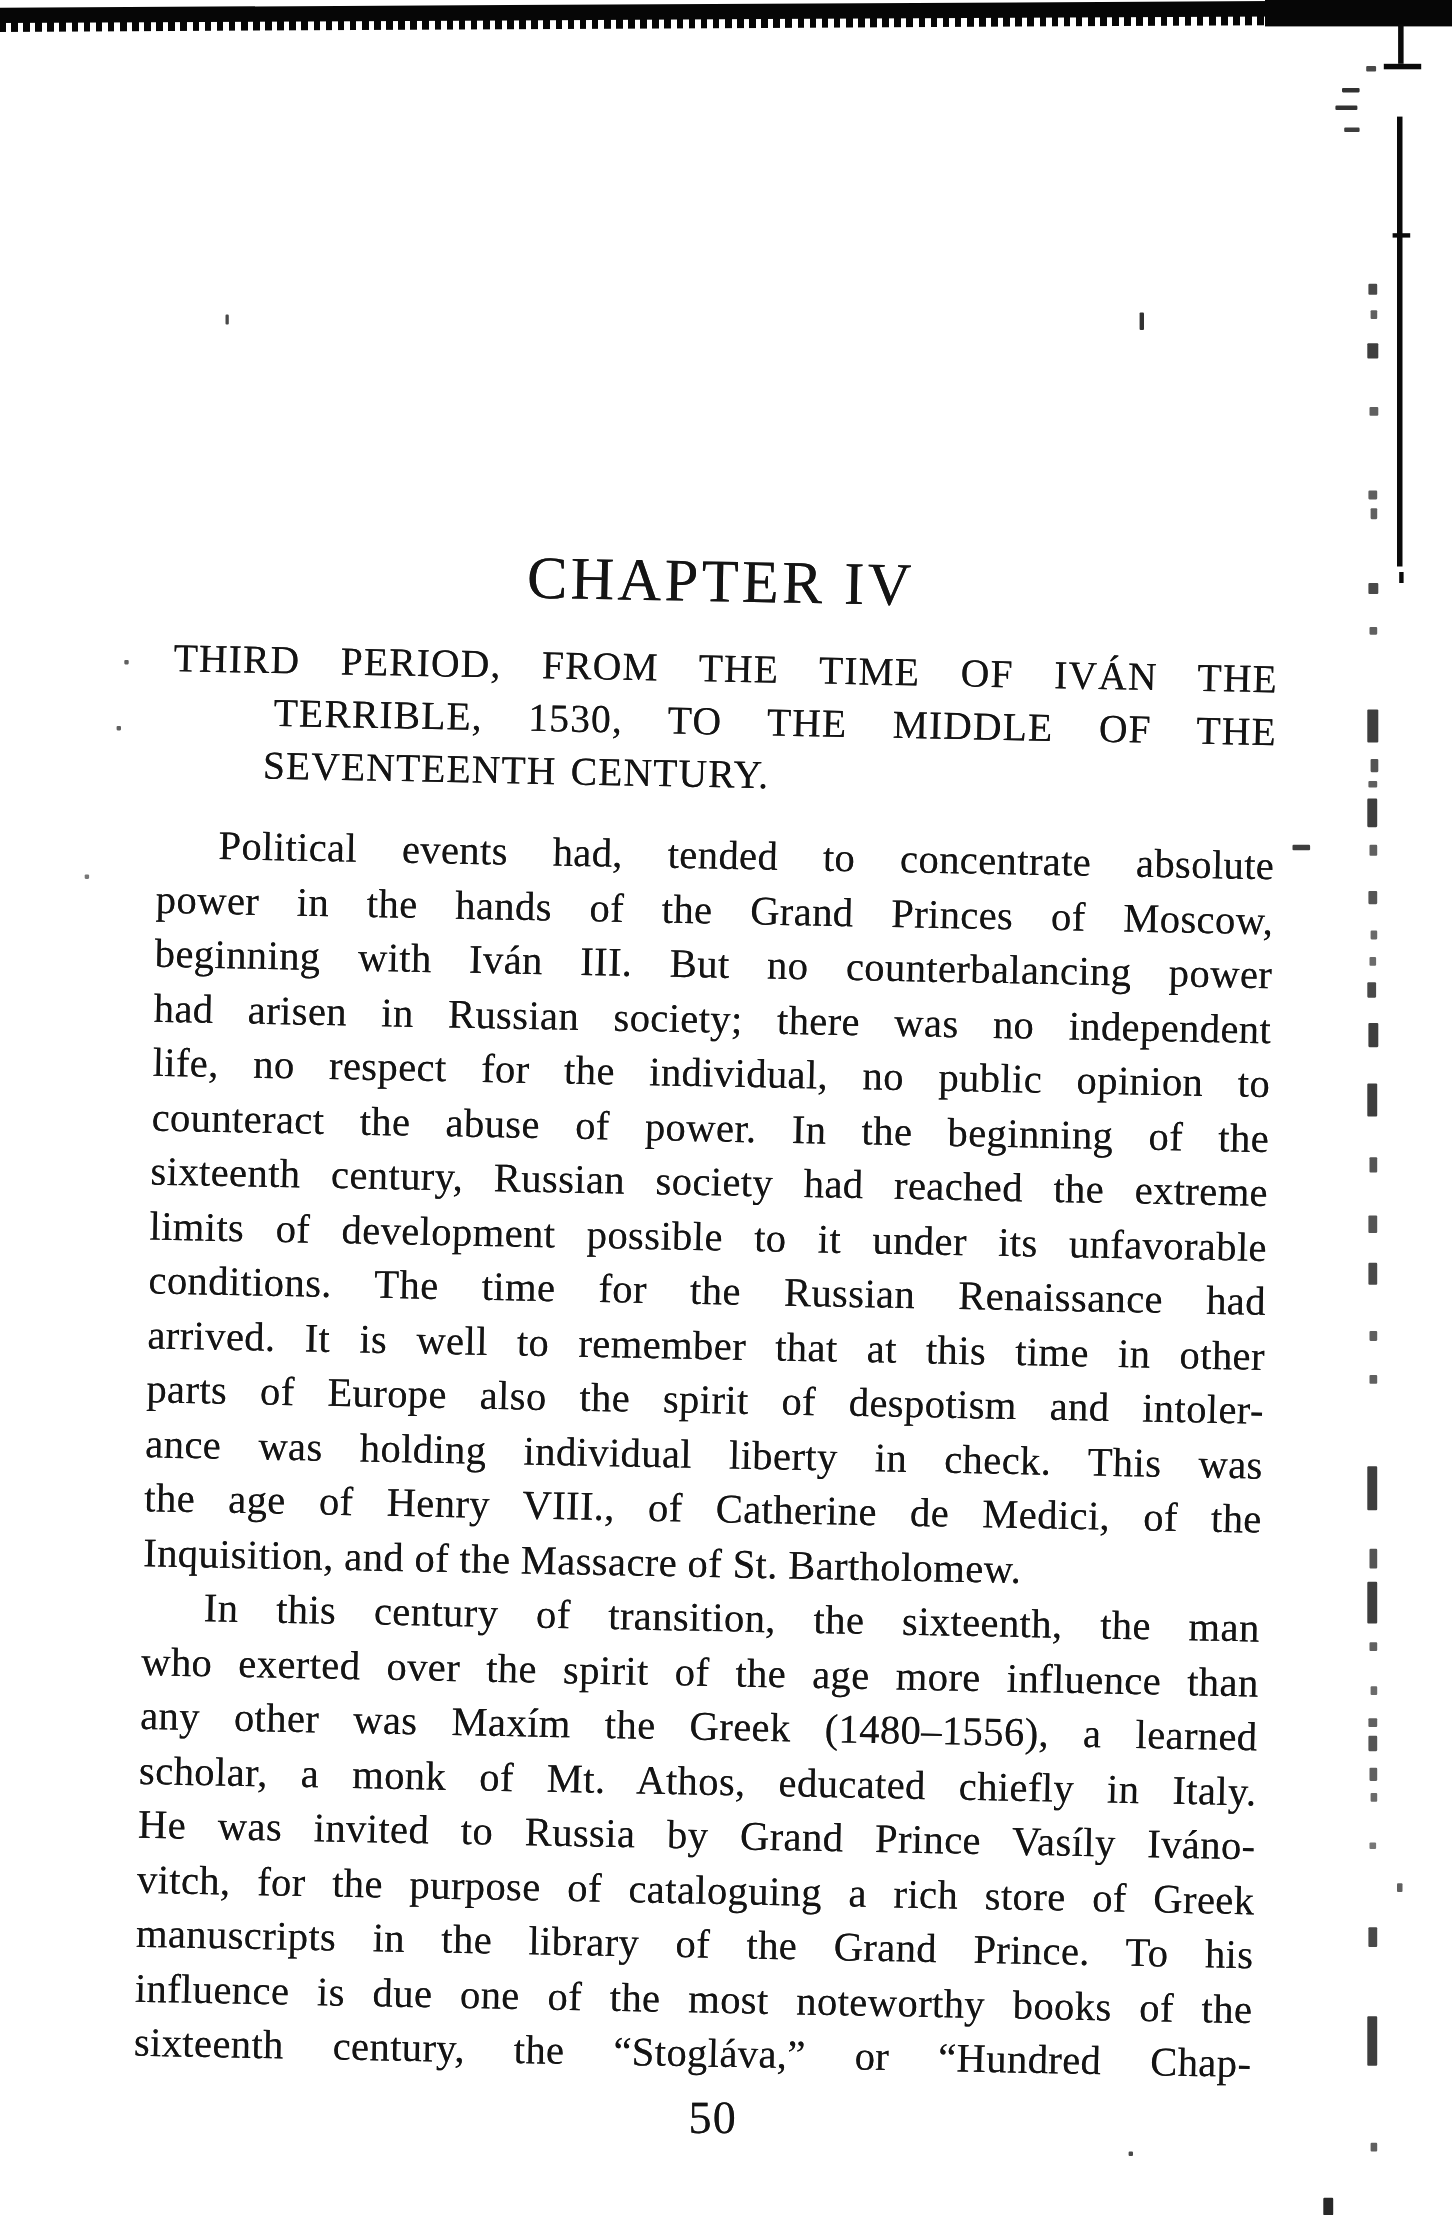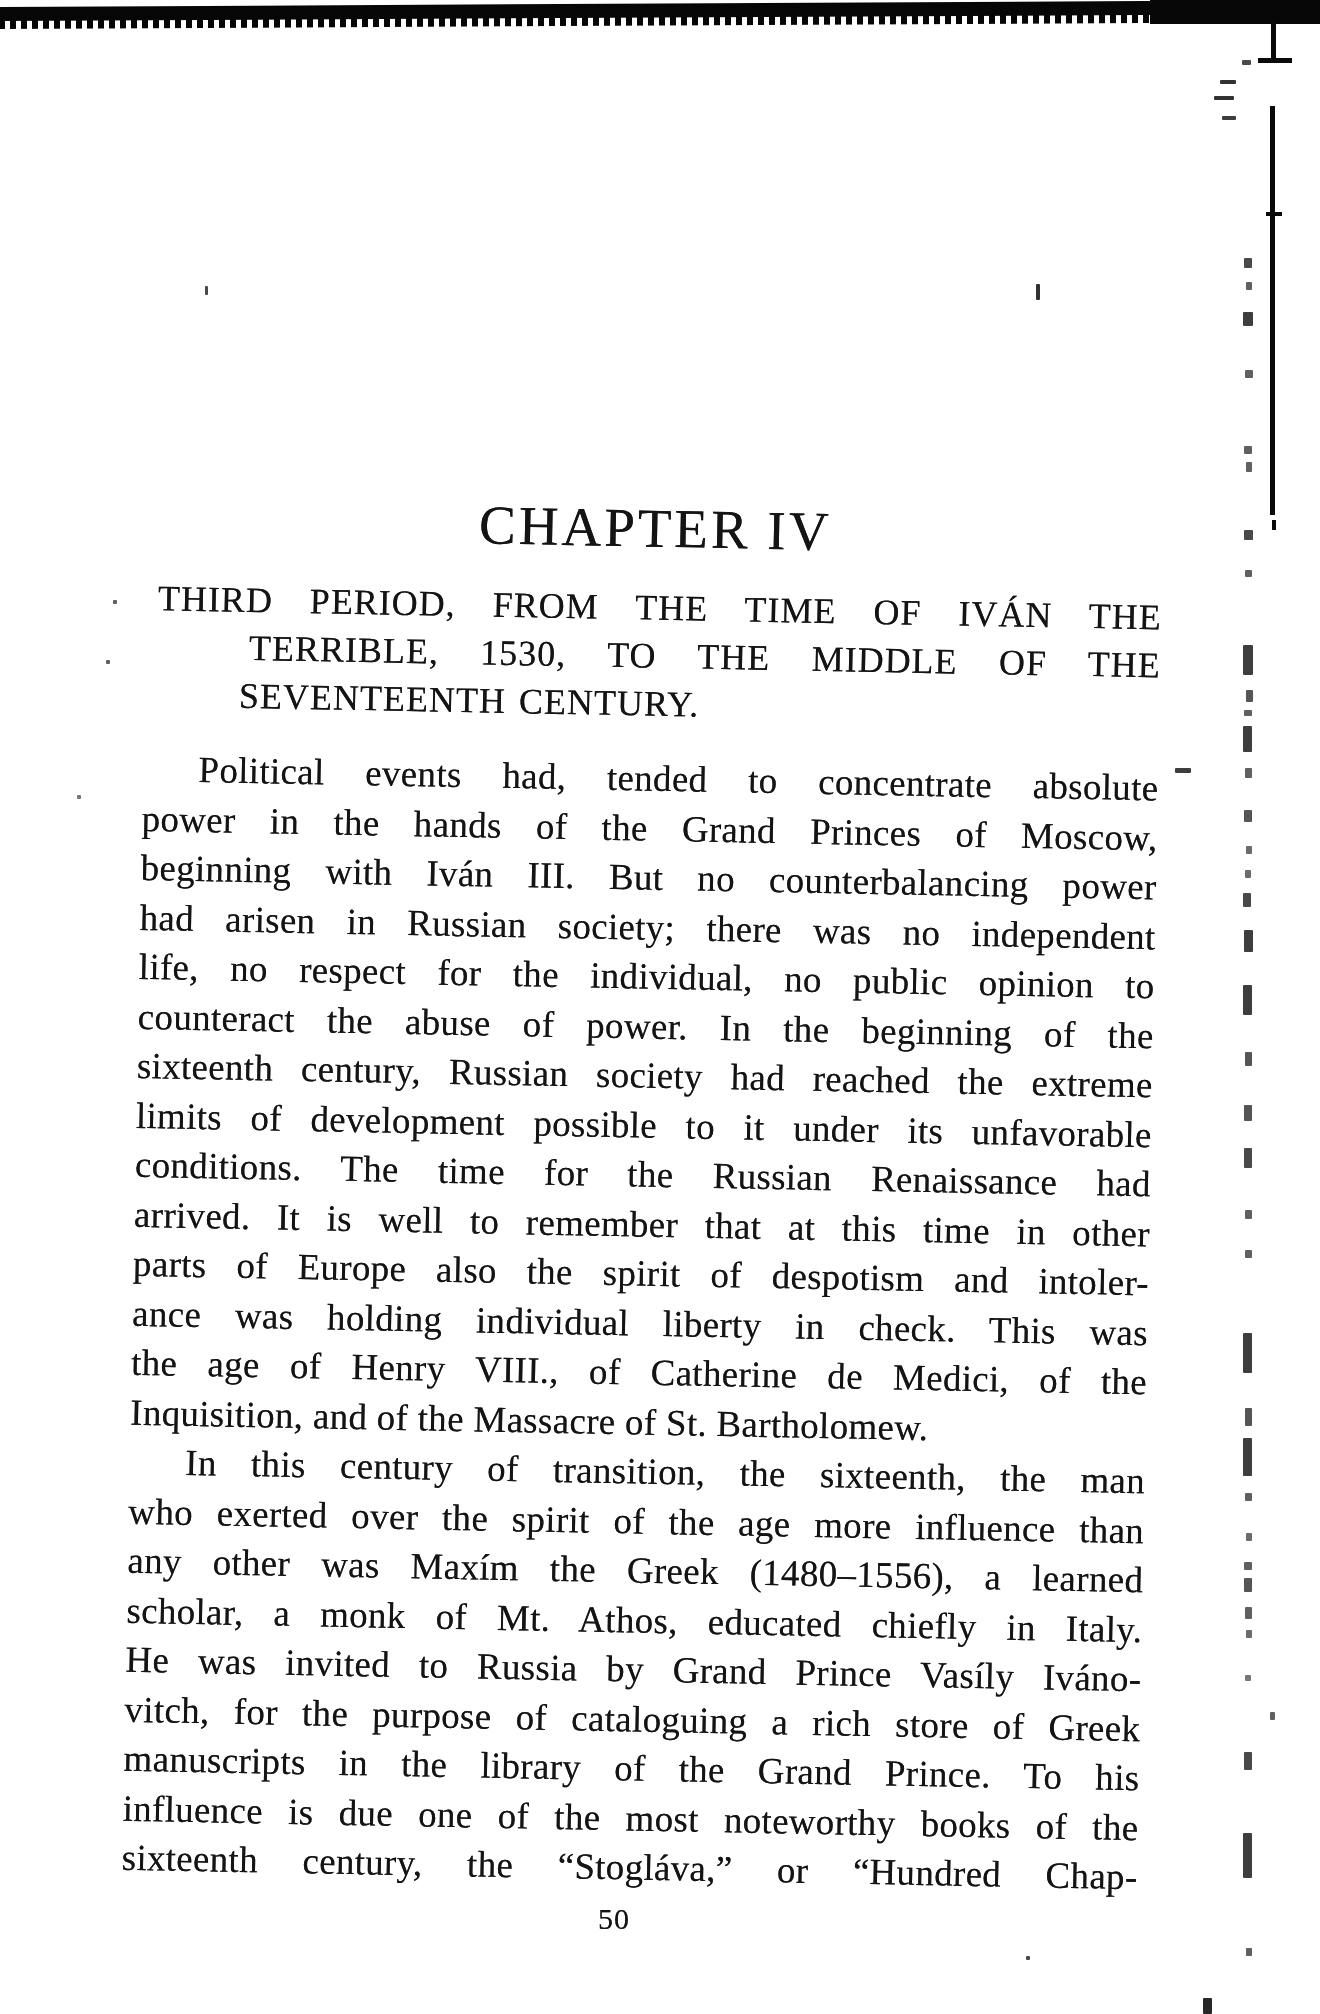--- a/index.html
+++ b/index.html
@@ -42,21 +42,21 @@
   .sub-line.s2{padding-left:95px;text-align:left;text-align-last:left;}
 
   .bodytext{margin-top:26px;font-size:37px;line-height:49.5px;
     letter-spacing:0.3px;text-shadow:0 0 0.5px rgba(0,0,0,.7);}
   .b-line{text-align:justify;text-align-last:justify;}
   .b-line.indent{padding-left:56px;}
   .b-line.no-just{text-align:left;text-align-last:left;}
 
   .pagenum{
     position:absolute;left:598px;top:1902px;width:72px;
-    font-size:30px;text-align:left;letter-spacing:1px;
+    font-size:42px;text-align:right;letter-spacing:1px;
     text-shadow:0 0 0.5px rgba(0,0,0,.7);
   }
 
   .speck{position:absolute;background:#1c1c1c;border-radius:1px;}
 </style>
 </head>
 <body>
 
 <div class="page">
 

